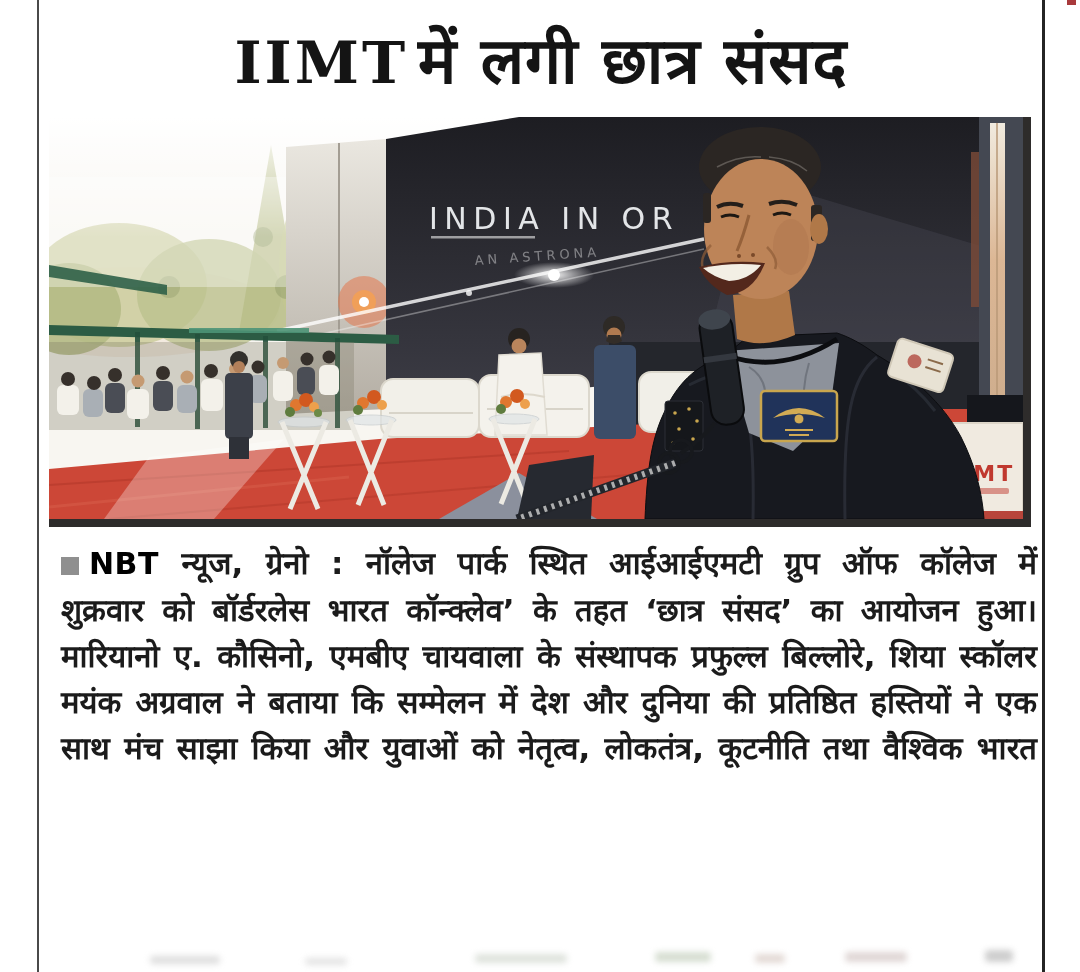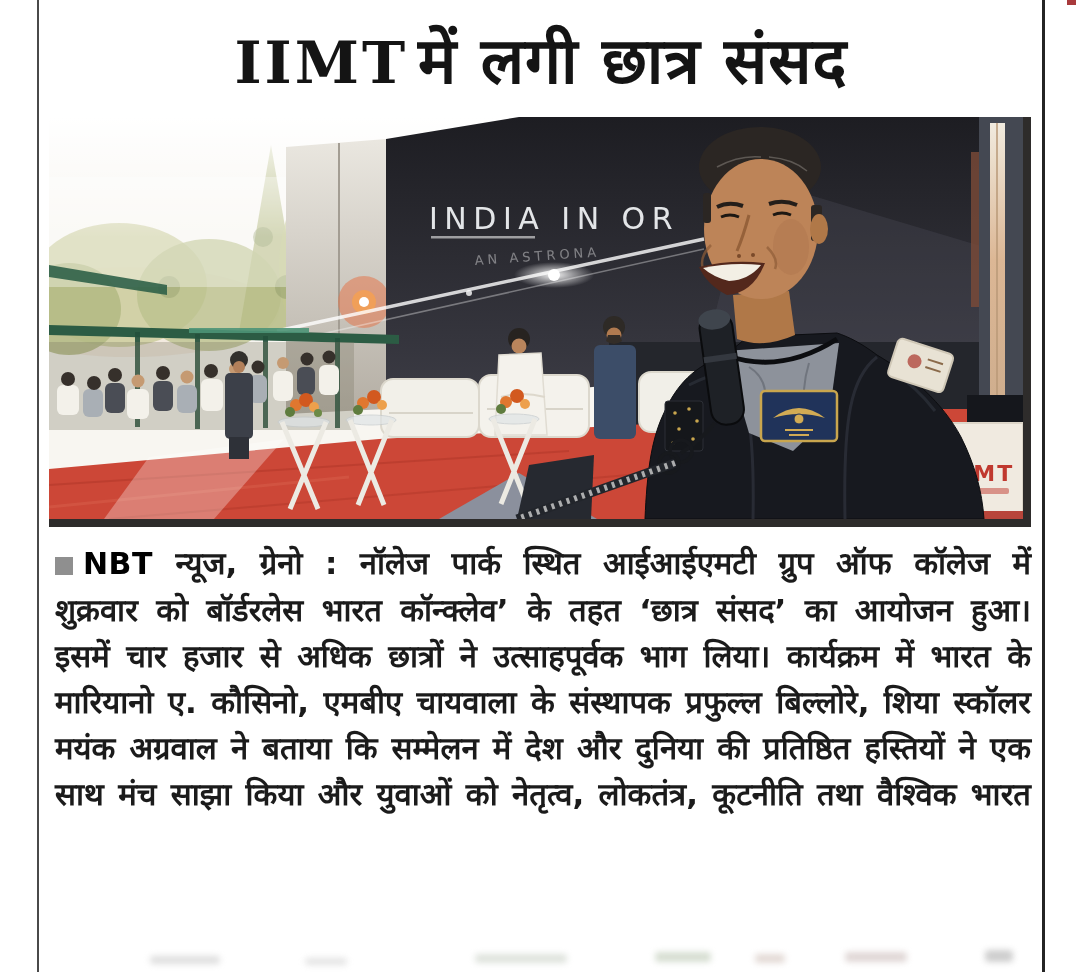--- a/index.html
+++ b/index.html
@@ -25,21 +25,21 @@
   }
   .headline .hindi { font-weight:800; font-size:64px; }
 
   .photo-frame {
     position:absolute; left:49px; top:117px; width:982px; height:410px;
     background:#2e2c2b; 
   }
   .photo-frame svg { display:block; width:974px; height:402px; background:#f8f6f1; }
 
   .article {
-    position:absolute; left:55px; top:540px; width:976px;
+    position:absolute; left:61px; top:540px; width:976px;
     color:#1b1b1b; font-size:31px; font-weight:600;
   }
   .line { line-height:46px; text-align:justify; text-align-last:justify; white-space:nowrap; }
   .line.last { text-align-last:left; }
   .nbt-square {
     display:inline-block; width:18px; height:18px; background:#8f8f8f;
     margin-right:10px; vertical-align:-1px;
   }
   .nbt { font-weight:800; color:#000; font-size:30px; letter-spacing:.5px; }
 
@@ -334,21 +334,20 @@
           <line x1="626" y1="346" x2="468" y2="402" stroke="#22252b" stroke-width="9"></line>
           <line x1="626" y1="346" x2="468" y2="402" stroke="#cfcfcf" stroke-width="6" stroke-dasharray="3 5" opacity="0.8"></line>
         </g>
       </g>
     </svg>
   </figure>
 
   <div class="article">
     <div class="line"><span class="nbt-square"></span><span class="nbt">NBT</span> <span>न्यूज, ग्रेनो : नॉलेज पार्क स्थित आईआईएमटी ग्रुप ऑफ कॉलेज में</span></div>
     <div class="line">शुक्रवार को बॉर्डरलेस भारत कॉन्क्लेव’ के तहत ‘छात्र संसद’ का आयोजन हुआ।</div>
-    <div class="line">इसमें चार हजार से अधिक छात्रों ने उत्साहपूर्वक भाग लिया। कार्यक्रम में भारत के</div>
     <div class="line">मारियानो ए. कौसिनो, एमबीए चायवाला के संस्थापक प्रफुल्ल बिल्लोरे, शिया स्कॉलर</div>
     <div class="line">मयंक अग्रवाल ने बताया कि सम्मेलन में देश और दुनिया की प्रतिष्ठित हस्तियों ने एक</div>
     <div class="line">साथ मंच साझा किया और युवाओं को नेतृत्व, लोकतंत्र, कूटनीति तथा वैश्विक भारत</div>
   </div>
 
   <div class="ghost-strip">
     <div class="ghost g1"></div>
     <div class="ghost g2"></div>
     <div class="ghost g3"></div>
     <div class="ghost g4"></div>

